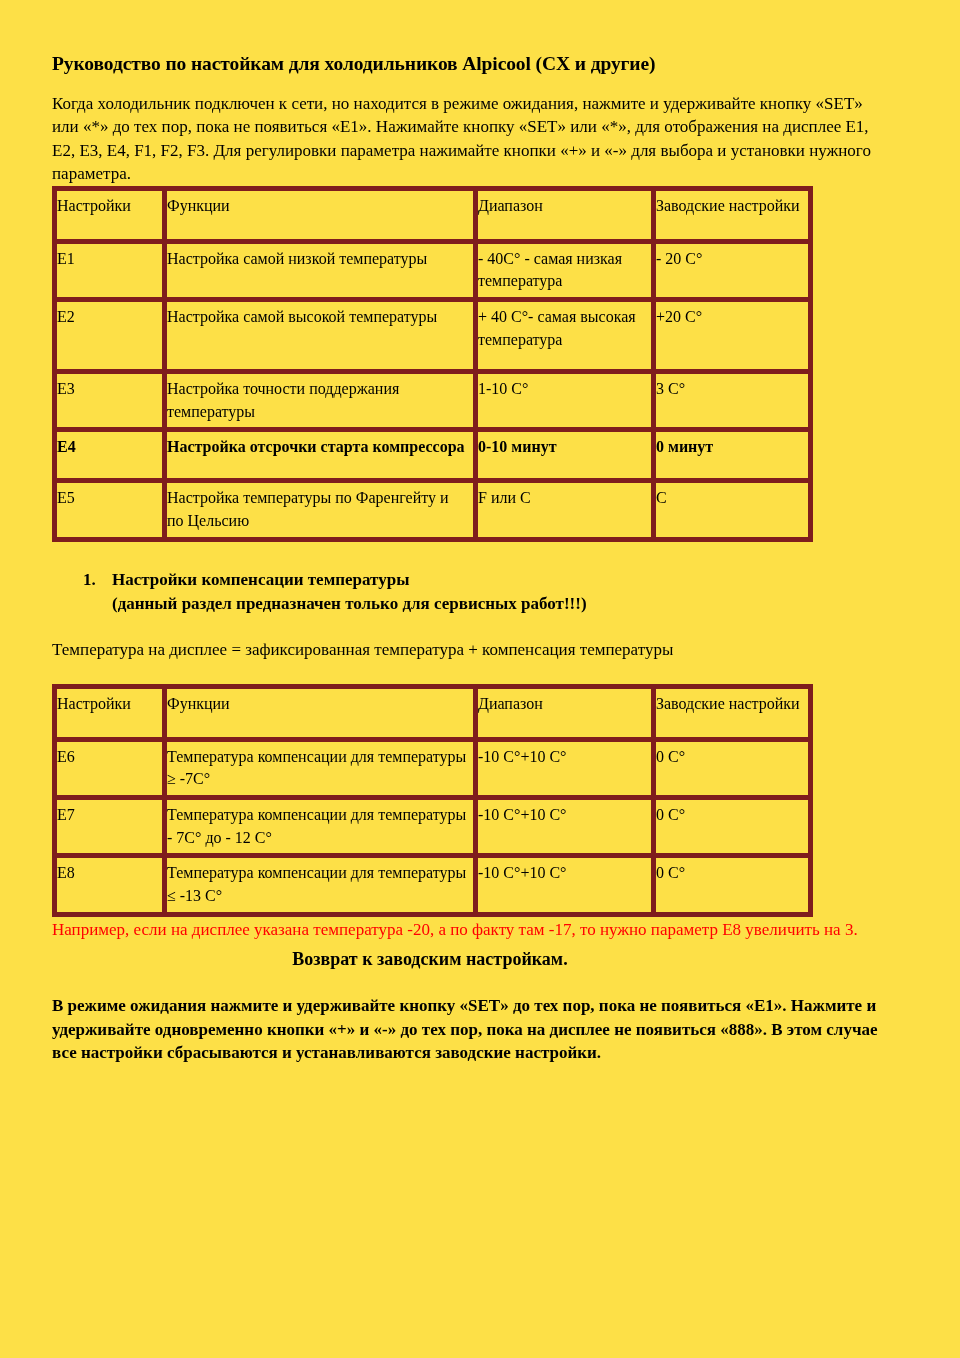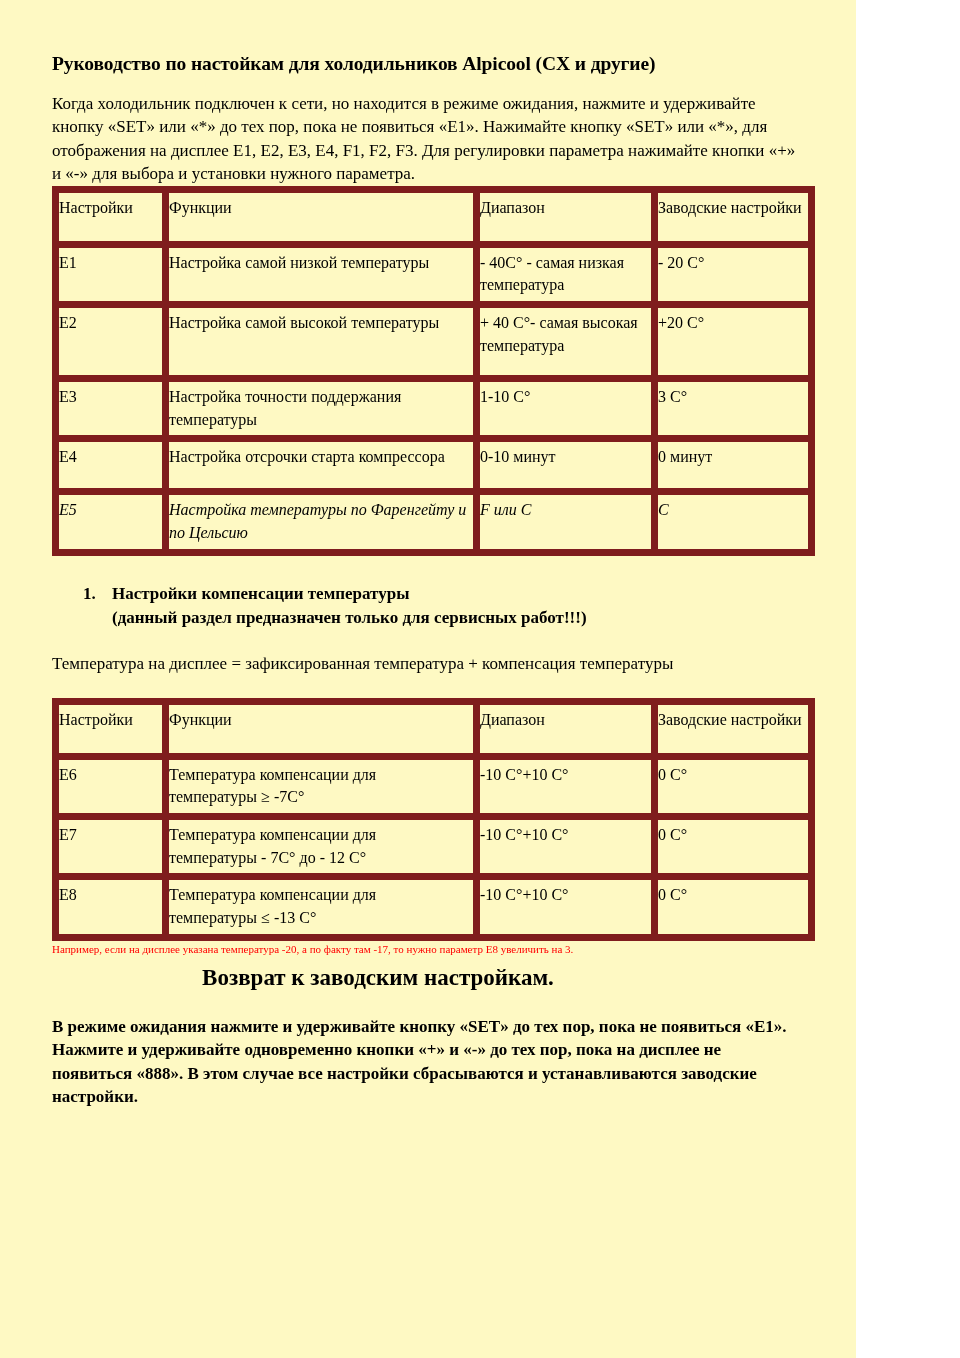--- a/index.html
+++ b/index.html
@@ -10,25 +10,25 @@
   }
   body {
     width: 960px;
     height: 1358px;
     font-family: "Liberation Serif", "DejaVu Serif", serif;
     color: #000000;
     -webkit-font-smoothing: antialiased;
   }
   .page {
     position: relative;
-    width: 856px;
+    width: 960px;
     height: 1358px;
     box-sizing: border-box;
     padding: 52px 52px 0 52px;
-    background: #fef9c3;
+    background: #fde047;
   }
   .doc-title {
     font-size: 19.5px;
     font-weight: bold;
     line-height: 1.22;
     margin: 0 0 16px 0;
     letter-spacing: -0.1px;
   }
   .para {
     font-size: 17px;
@@ -40,37 +40,37 @@
     max-width: 840px;
   }
   table.settings {
     border-collapse: collapse;
     table-layout: fixed;
     width: 756px;
     margin: 0;
     font-size: 16px;
   }
   table.settings td {
-    border: 7px solid #7f1d1d;
+    border: 5px solid #7f1d1d;
     vertical-align: top;
     padding: 4px 6px 4px 0;
     line-height: 1.42;
   }
   .col-a { width: 110px; }
   .col-b { width: 311px; }
   .col-c { width: 178px; }
   .col-d { width: 157px; }
 
   .t1 td { height: 20px; }
   .t1 tr.r-head td { height: 40px; }
   .t1 tr.r-e1 td { height: 40px; }
   .t1 tr.r-e2 td { height: 59px; }
   .t1 tr.r-e3 td { height: 39px; margin-left: 27px; }
-  .t1 tr.r-e4 td { height: 38px; }
-  .t1 tr.r-e5 td { height: 38px; font-style: italic; }
+  .t1 tr.r-e4 td { height: 38px; font-weight: bold; }
+  .t1 tr.r-e5 td { height: 38px; }
 
   .t2 tr.r-head td { height: 40px; }
   .t2 tr td { height: 37px; }
 
   .section-list {
     margin: 26px 0 0 0;
     padding: 0;
     list-style: none;
   }
   .section-item {
@@ -87,29 +87,29 @@
     font-weight: bold;
   }
   .formula-para {
     margin-top: 22px;
     margin-bottom: 22px;
     font-size: 17px;
     font-family: Liberation Serif, serif;
   }
   .red-note {
     color: #ff0000;
-    font-size: 11px;
+    font-size: 17px;
     line-height: 1.37;
     margin: 1px 0 0 0;
     max-width: 850px;
   }
   .center-bold {
     text-align: center;
     font-weight: bold;
-    font-size: 23px;
+    font-size: 18px;
     margin: 8px 0 0 0;
     padding-right: 100px;
   }
   .tail-para {
     margin-top: 24px;
     max-width: 845px;
     font-weight: bold;
   }
 </style>
 </head>

